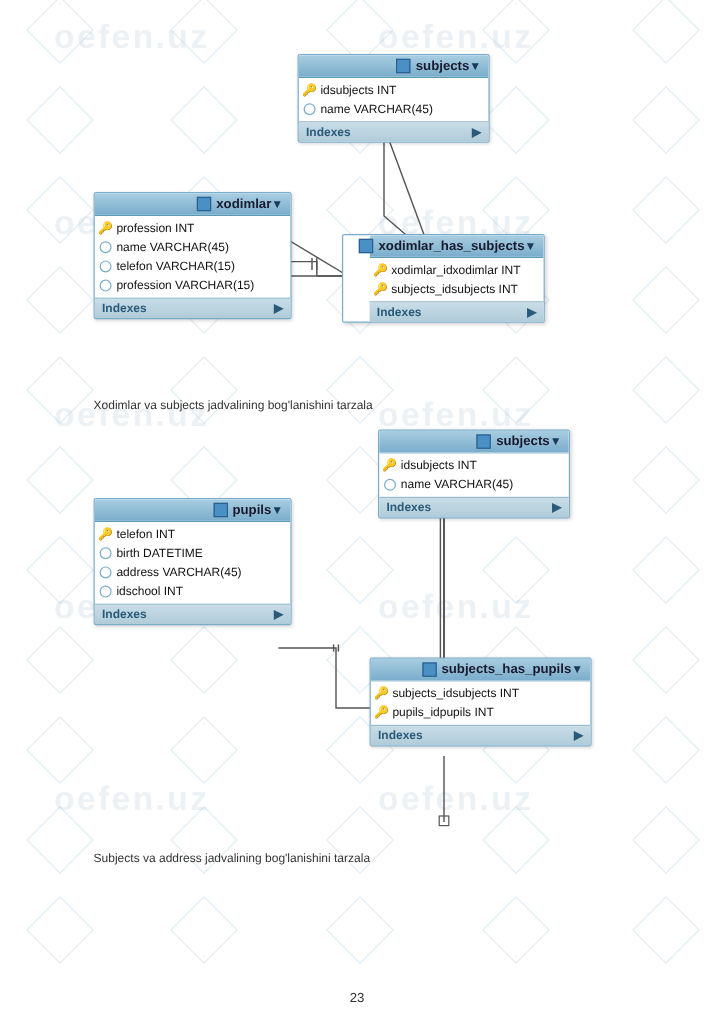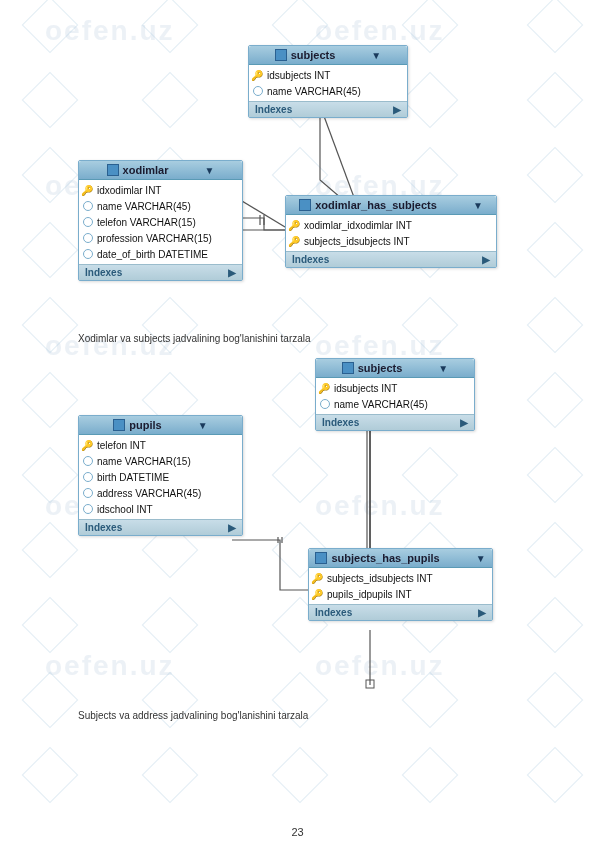--- a/index.html
+++ b/index.html
@@ -39,23 +39,22 @@
       min-width: 140px;
       z-index: 10;
       box-shadow: 1px 1px 3px rgba(0,0,0,0.15);
     }
     .db-table-header {
       background: linear-gradient(to bottom, #a8cde0, #7aadcc);
       border-bottom: 1px solid #5a9ab5;
       padding: 3px 6px;
       display: flex;
       align-items: center;
-      justify-content: center;
+      justify-content: flex-end;
       border-radius: 2px 2px 0 0;
-      gap: 36px;
     }
     .db-table-title {
       font-weight: bold;
       font-size: 11px;
       color: #1a1a2e;
       display: flex;
       align-items: center;
       gap: 4px;
     }
     .table-icon {
@@ -293,46 +292,42 @@
   <div class="db-table-header">
     <div class="db-table-title">
       <span class="table-icon"></span>
       <span>xodimlar</span>
     </div>
     <span class="header-arrow">▼</span>
   </div>
   <div class="db-table-body">
     <div class="db-field">
       <span class="field-icon-key">🔑</span>
-      <span>idxodimlar INT</span>
+      <span>profession INT</span>
     </div>
     <div class="db-field">
       <span class="field-icon-circle"></span>
       <span>name VARCHAR(45)</span>
     </div>
     <div class="db-field">
       <span class="field-icon-circle"></span>
       <span>telefon VARCHAR(15)</span>
     </div>
     <div class="db-field">
       <span class="field-icon-circle"></span>
       <span>profession VARCHAR(15)</span>
     </div>
-    <div class="db-field">
-      <span class="field-icon-circle"></span>
-      <span>date_of_birth DATETIME</span>
-    </div>
-  </div>
-  <div class="db-table-indexes">
-    <span>Indexes</span>
-    <span class="indexes-arrow">▶</span>
-  </div>
-</div>
-
-<div class="db-table" style="left:285px; top:195px; width:212px;">
+  </div>
+  <div class="db-table-indexes">
+    <span>Indexes</span>
+    <span class="indexes-arrow">▶</span>
+  </div>
+</div>
+
+<div class="db-table" style="left:285px; top:195px; width:169px;padding-left:22px;">
   <div class="db-table-header">
     <div class="db-table-title">
       <span class="table-icon"></span>
       <span>xodimlar_has_subjects</span>
     </div>
     <span class="header-arrow">▼</span>
   </div>
   <div class="db-table-body">
     <div class="db-field">
       <span class="field-icon-key">🔑</span>
@@ -385,24 +380,20 @@
     </div>
     <span class="header-arrow">▼</span>
   </div>
   <div class="db-table-body">
     <div class="db-field">
       <span class="field-icon-key">🔑</span>
       <span>telefon INT</span>
     </div>
     <div class="db-field">
       <span class="field-icon-circle"></span>
-      <span>name VARCHAR(15)</span>
-    </div>
-    <div class="db-field">
-      <span class="field-icon-circle"></span>
       <span>birth DATETIME</span>
     </div>
     <div class="db-field">
       <span class="field-icon-circle"></span>
       <span>address VARCHAR(45)</span>
     </div>
     <div class="db-field">
       <span class="field-icon-circle"></span>
       <span>idschool INT</span>
     </div>

